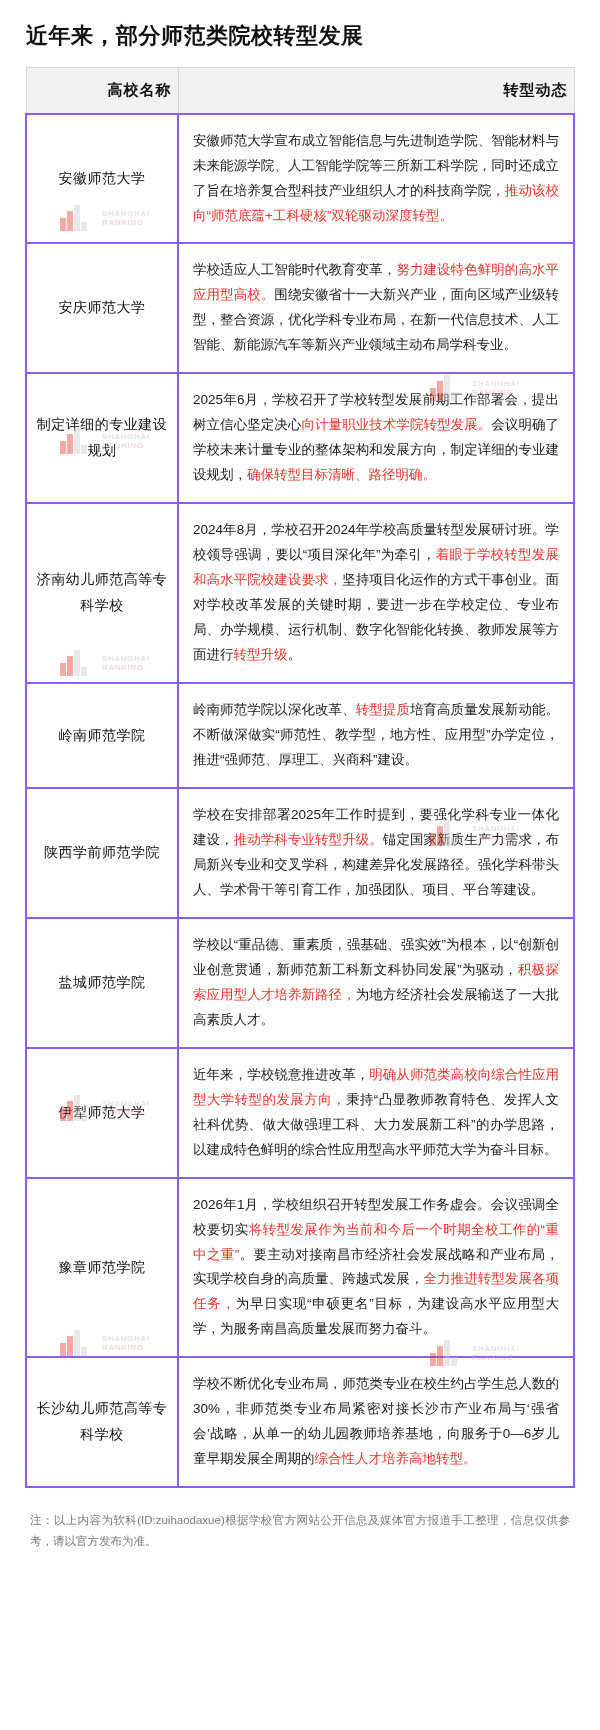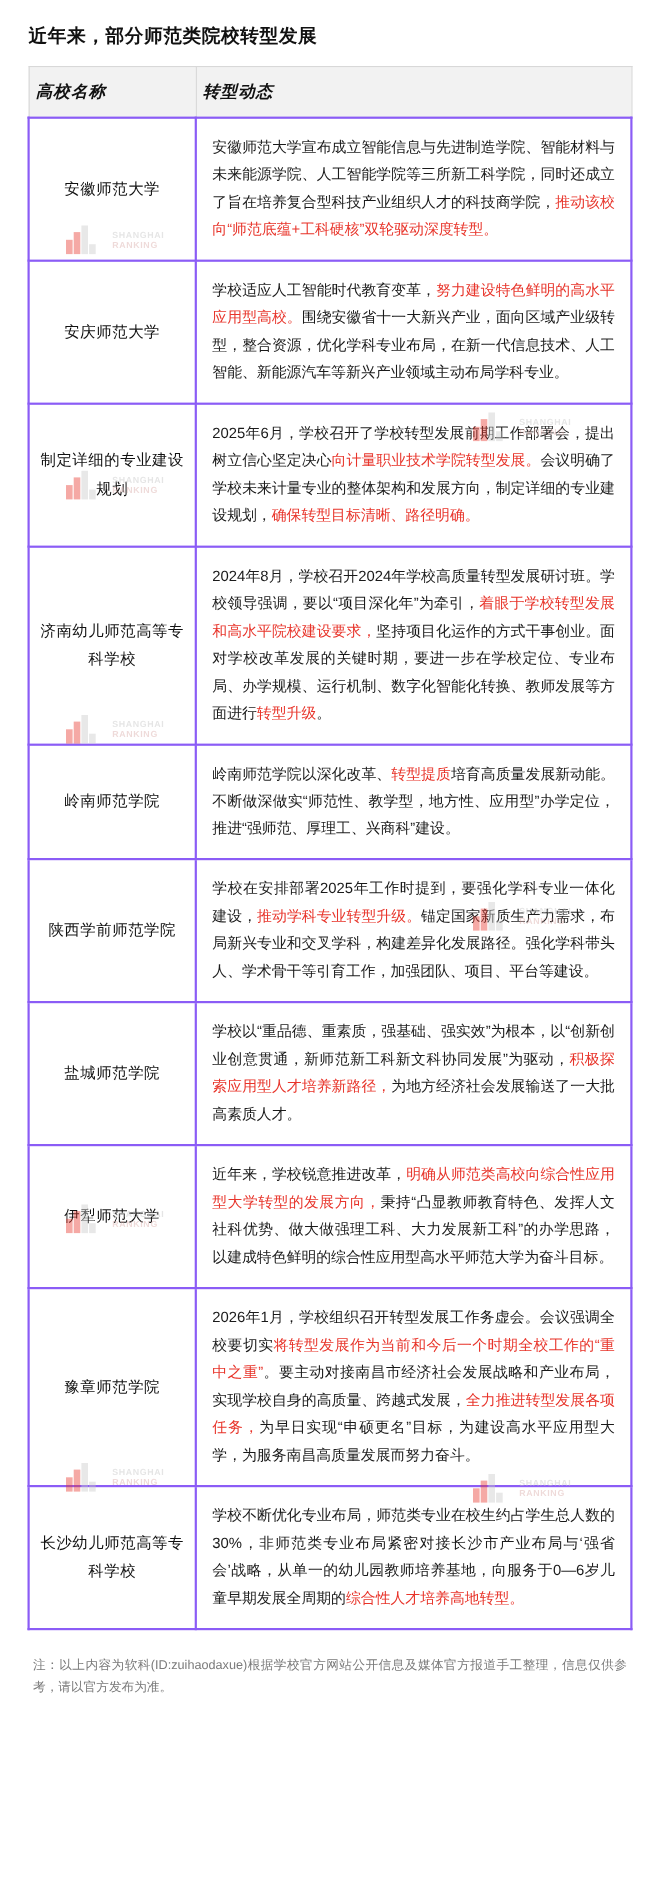--- a/index.html
+++ b/index.html
@@ -16,43 +16,42 @@
   }
   .page {
     width: 600px;
     padding: 0 0 0 0;
     position: relative;
   }
   .title-wrap {
     padding: 22px 26px 16px 26px;
   }
   .title {
-    font-size: 17px;
+    font-size: 22px;
     font-weight: bold;
     letter-spacing: 0.5px;
     color: #111;
     line-height: 1.3;
   }
   .table {
     width: 548px;
     margin: 0 auto;
     border-collapse: collapse;
     border: 1px solid #d8d8d8;
     table-layout: fixed;
   }
   .table th {
     background: #f2f2f2;
     font-size: 15px;
     font-weight: bold;
     color: #111;
     padding: 13px 6px;
     border: 1px solid #d8d8d8;
-    text-align: left;
+    text-align: right;
     letter-spacing: 1px;
-    font-style: italic;
   }
   .col-name { width: 152px; }
   .col-desc { width: 396px; }
   .table td {
     border: 2px solid #8b5cf6;
     vertical-align: middle;
     padding: 14px 14px;
     font-size: 13.5px;
     line-height: 1.85;
   }

